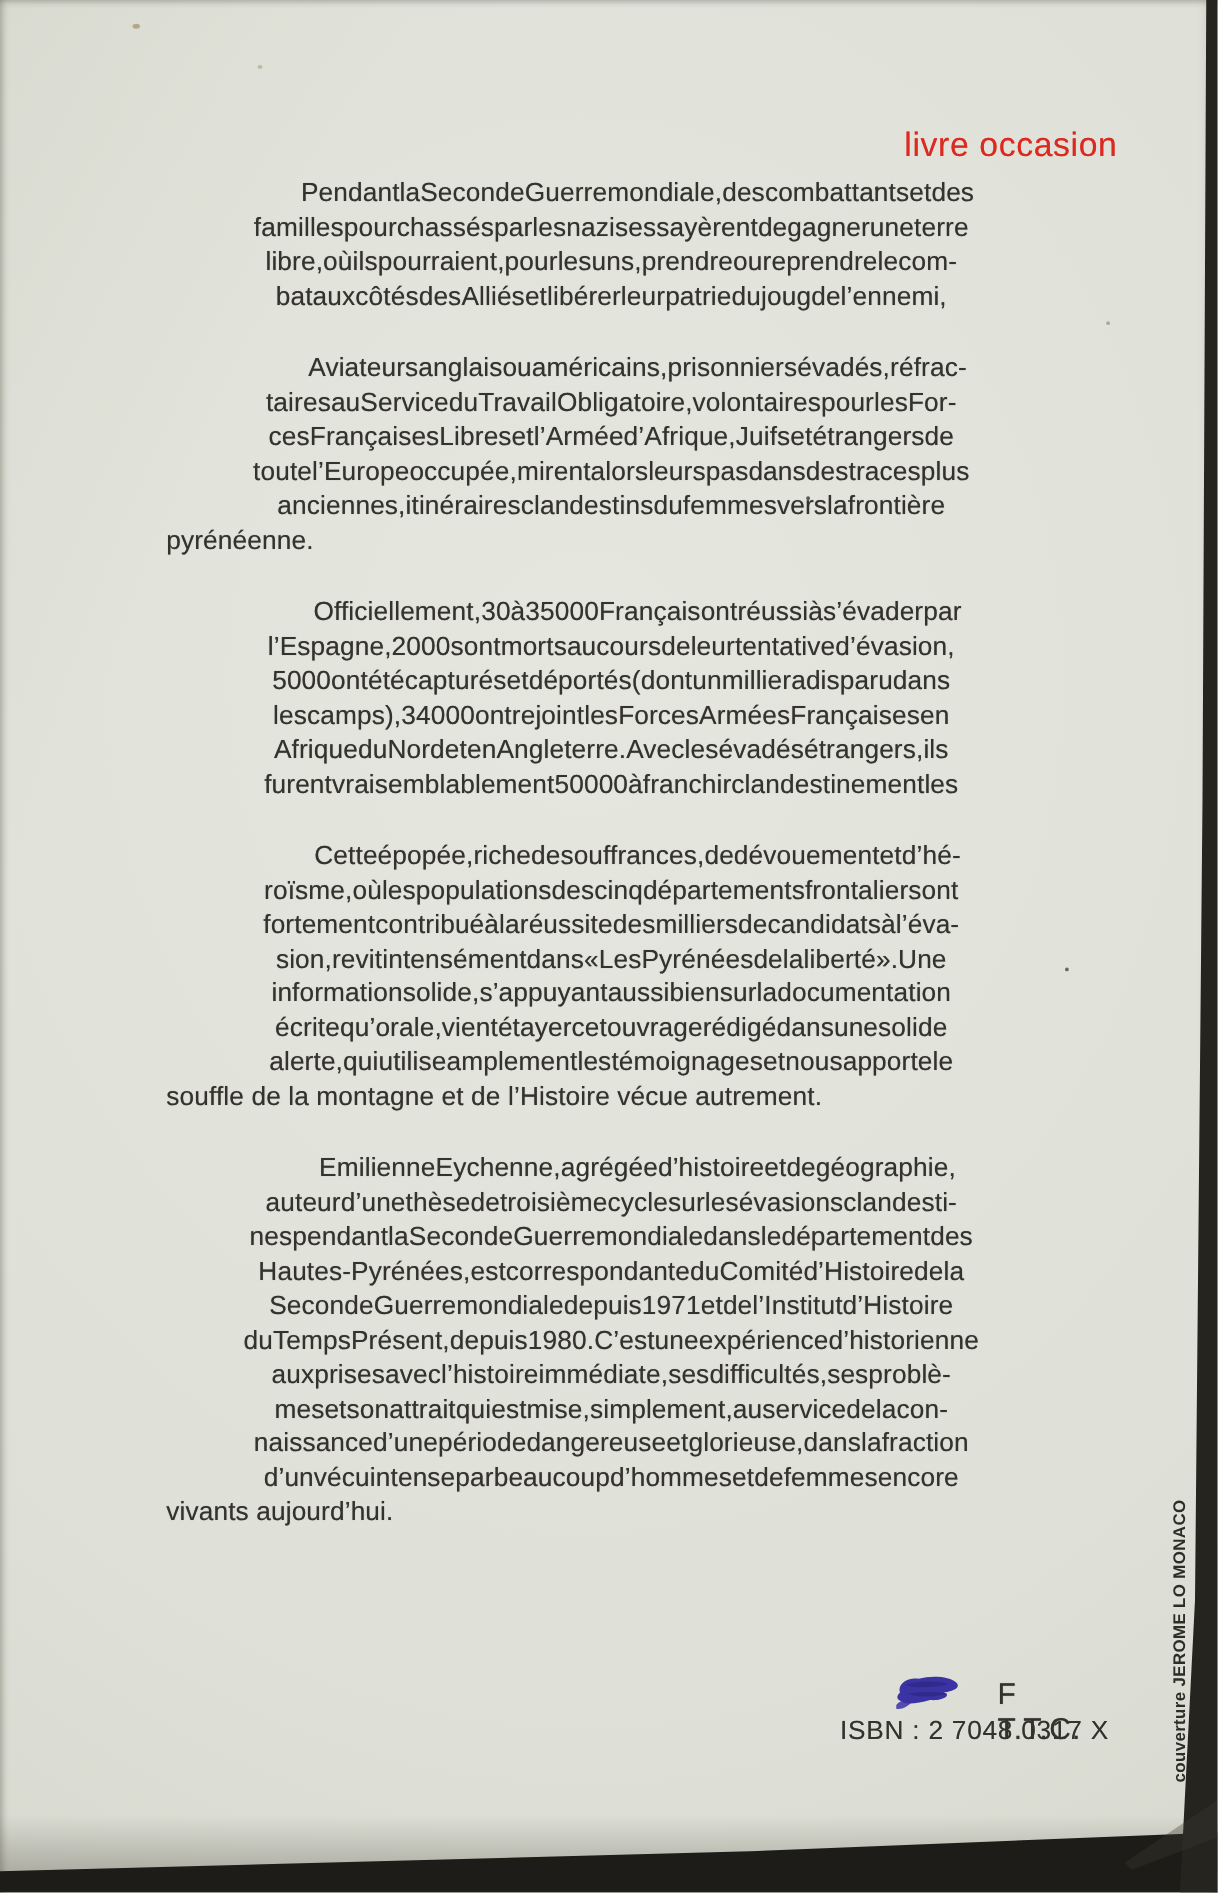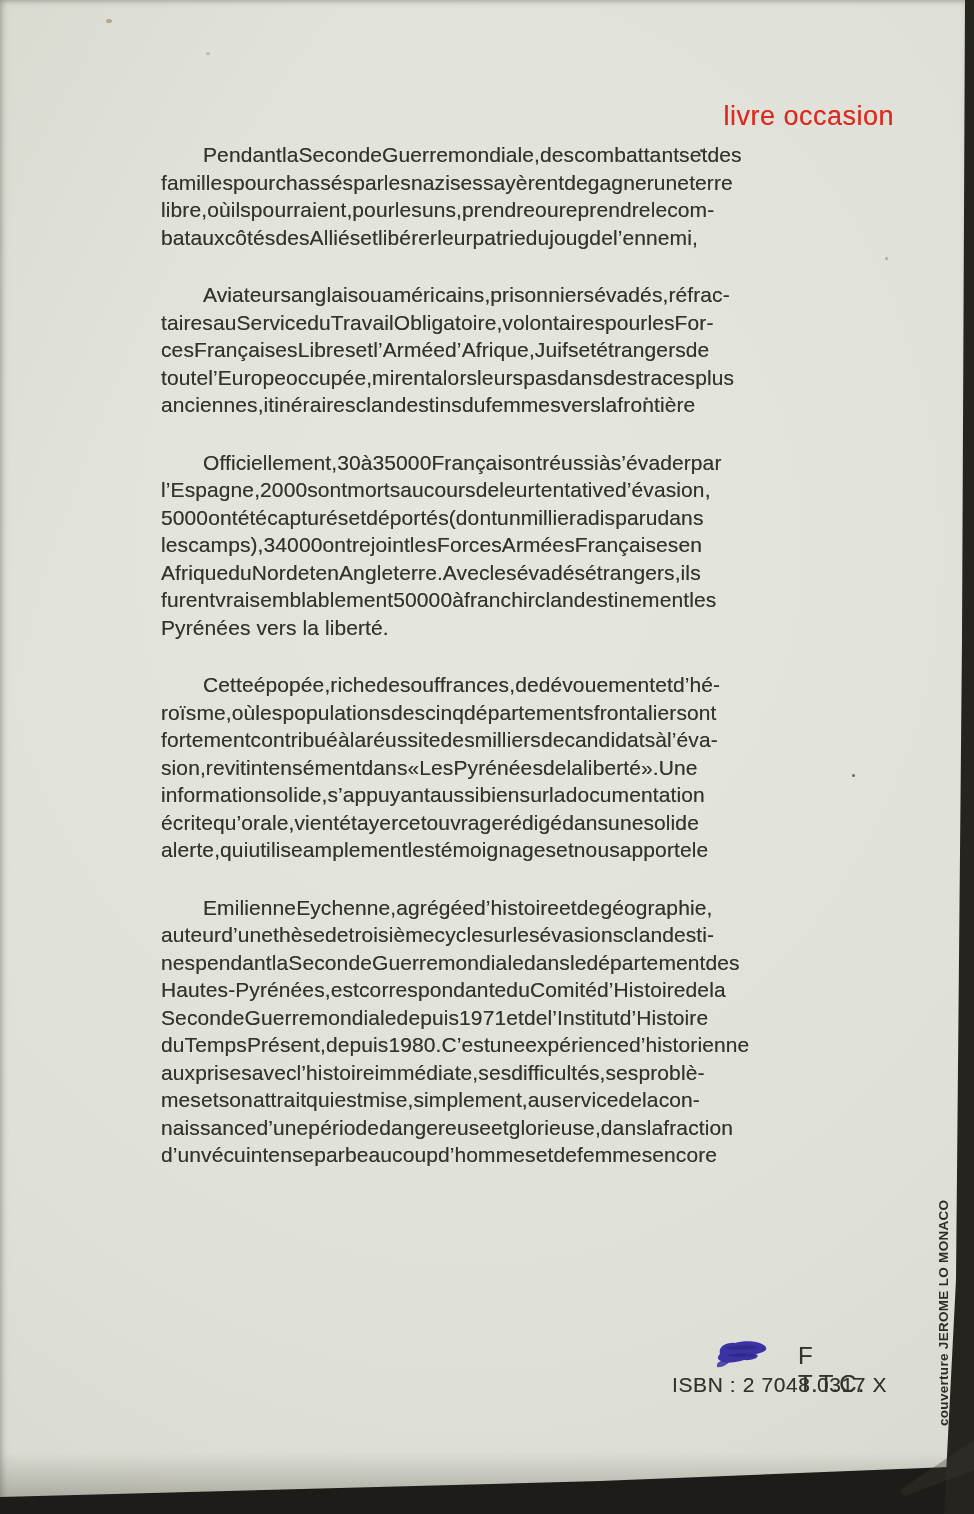--- a/index.html
+++ b/index.html
@@ -29,21 +29,21 @@
   }
   
   #synopsis{
     position:absolute;left:133px;top:141px;width:712px;
     color:var(--ink);
     font-size:21px;line-height:27.5px;letter-spacing:0.1px;
     text-shadow:0 0 0.6px rgba(46,44,38,0.55);
   }
   .para{margin-bottom:30px;}
   .para:last-child{margin-bottom:0;}
-  .line{display:flex;justify-content:flex-start;height:27.5px;white-space:nowrap;margin-left:28px;}
+  .line{display:flex;justify-content:center;height:27.5px;white-space:nowrap;}
   .line.last{display:block;}
   .line.indent{padding-left:42px;}
   
   #price-row{position:absolute;left:700px;top:1336px;width:160px;height:36px;}
   #price-label{
     position:absolute;left:54px;top:6px;
     font-size:24px;color:var(--ink);letter-spacing:1px;
     text-shadow:0 0 0.6px rgba(46,44,38,0.55);
     margin-left:44px;
   }
@@ -194,20 +194,21 @@
       <div class="line">
         <span>anciennes,</span>
         <span>itinéraires</span>
         <span>clandestins</span>
         <span>du</span>
         <span>femmes</span>
         <span>vers</span>
         <span>la</span>
         <span>frontière</span>
       </div>
+      <div class="line last">pyrénéenne.</div>
     </div>
     <div class="para">
       <div class="line indent">
         <span>Officiellement,</span>
         <span>30</span>
         <span>à</span>
         <span>35</span>
         <span>000</span>
         <span>Français</span>
         <span>ont</span>
@@ -273,21 +274,20 @@
       <div class="line">
         <span>furent</span>
         <span>vraisemblablement</span>
         <span>50</span>
         <span>000</span>
         <span>à</span>
         <span>franchir</span>
         <span>clandestinement</span>
         <span>les</span>
       </div>
-      <div class="line last">Pyrénées vers la liberté.</div>
     </div>
     <div class="para">
       <div class="line indent">
         <span>Cette</span>
         <span>épopée,</span>
         <span>riche</span>
         <span>de</span>
         <span>souffrances,</span>
         <span>de</span>
         <span>dévouement</span>
@@ -359,20 +359,21 @@
         <span>qui</span>
         <span>utilise</span>
         <span>amplement</span>
         <span>les</span>
         <span>témoignages</span>
         <span>et</span>
         <span>nous</span>
         <span>apporte</span>
         <span>le</span>
       </div>
+      <div class="line last">souffle de la montagne et de l’Histoire vécue autrement.</div>
     </div>
     <div class="para">
       <div class="line indent">
         <span>Emilienne</span>
         <span>Eychenne,</span>
         <span>agrégée</span>
         <span>d’histoire</span>
         <span>et</span>
         <span>de</span>
         <span>géographie,</span>
@@ -475,20 +476,21 @@
         <span>vécu</span>
         <span>intense</span>
         <span>par</span>
         <span>beaucoup</span>
         <span>d’hommes</span>
         <span>et</span>
         <span>de</span>
         <span>femmes</span>
         <span>encore</span>
       </div>
+      <div class="line last">vivants aujourd’hui.</div>
     </div>
   </div>
 
 <div id="price-row">
   <svg id="price-scribble" width="56" height="34" viewBox="0 0 56 34">
     <path fill="var(--scribble-blue)" d="M6,16 C4,9 12,4 21,5 C31,2 46,3 51,8 C55,12 49,15 41,16 C48,18 40,23 30,22 C20,25 10,26 7,23 C2,21 4,18 6,16 Z"></path>
     <path fill="var(--scribble-blue)" opacity="0.85" d="M3,26 C6,22 12,21 16,23 C13,27 7,30 3,29 Z"></path>
     <path fill="#2c2680" opacity="0.7" d="M10,10 C18,7 34,6 45,9 C36,12 18,13 10,10 Z M12,17 C22,15 36,15 44,17 C34,20 20,20 12,17 Z"></path>
   </svg>
   <div id="price-label">F T.T.C.</div>

